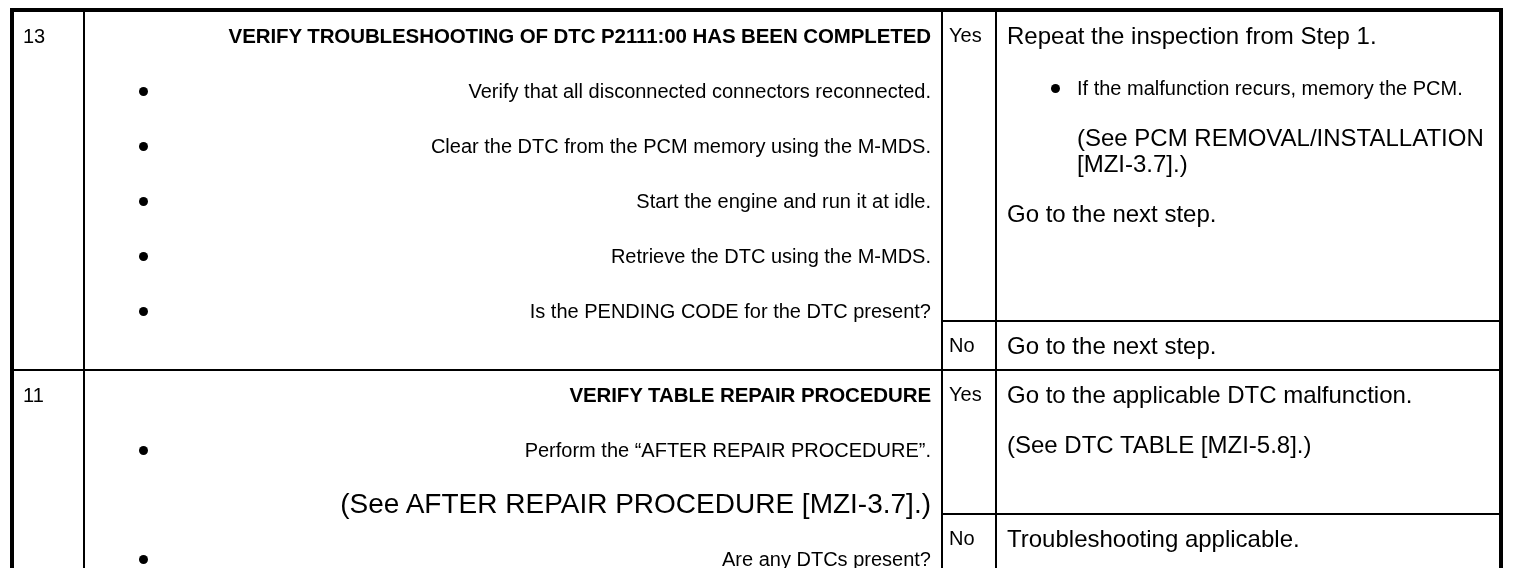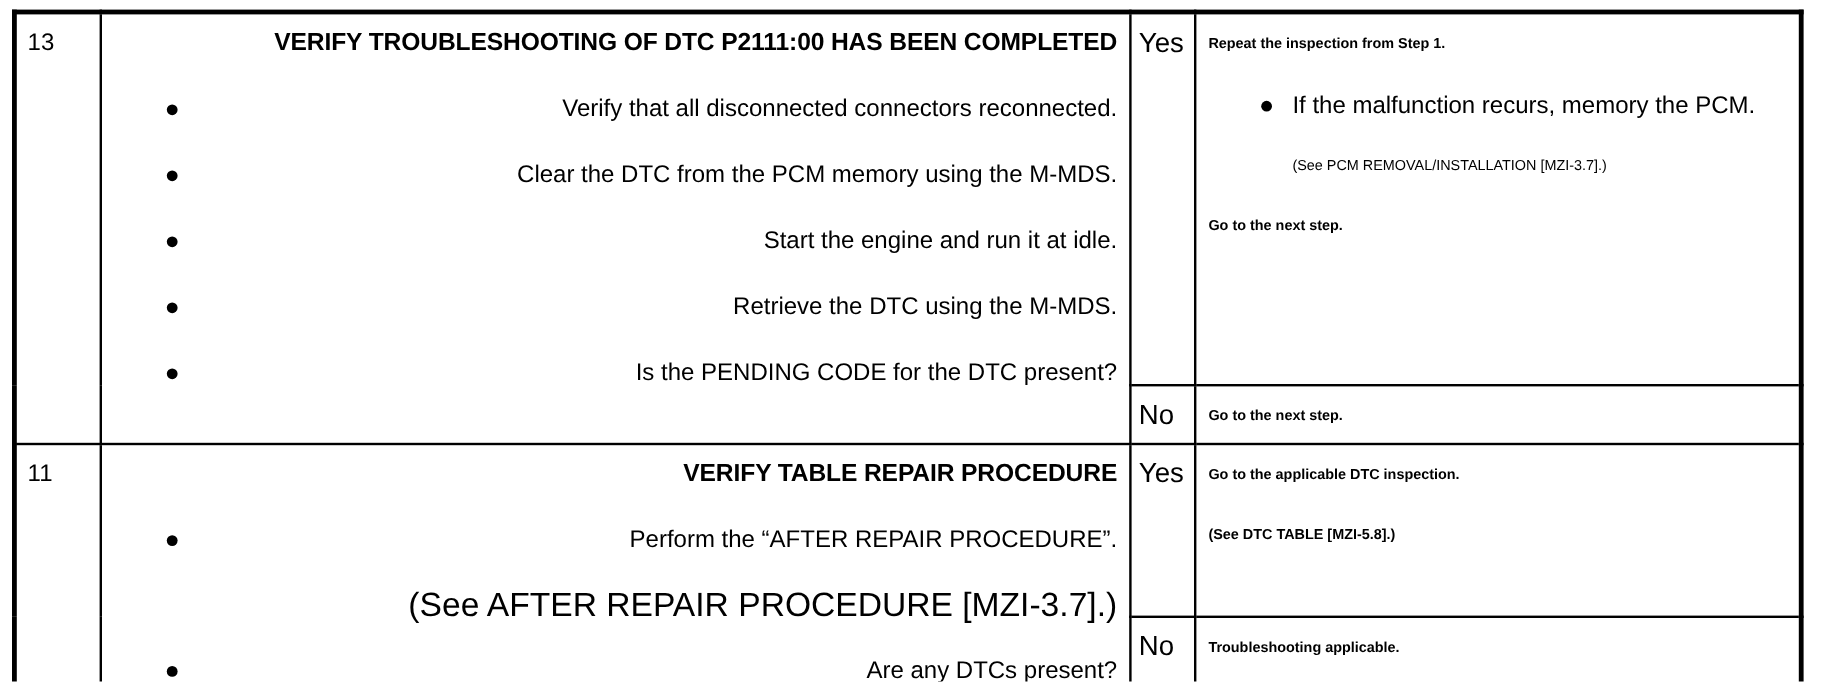--- a/index.html
+++ b/index.html
@@ -66,23 +66,22 @@
   }
 
   .heading {
     font-weight: bold;
     font-size: 20.5px;
     line-height: 26px;
     letter-spacing: -0.1px;
   }
 
   .plain {
-    font-size: 12px;
-    line-height: 26px;
-    font-weight: bold;
+    font-size: 24px;
+    line-height: 26px;
   }
 
   .bullets {
     list-style: none;
     margin: 0;
     padding: 0;
   }
   .bullets > li {
     position: relative;
     font-size: 20px;
@@ -113,28 +112,28 @@
     margin-left: 84px;
     margin-top: 28px;
   }
 
   
   .b-right > li { margin-top: 26px; }
   .b-right > li .dot { left: 44px; top: 9px; }
   .b-right > li .btxt { margin-left: 70px; }
 
   .note-right {
-    font-size: 12px;
+    font-size: 24px;
     line-height: 26px;
     margin-left: 70px;
     margin-top: 24px;
   }
 
   .yn {
-    font-size: 23px;
+    font-size: 20px;
     line-height: 24px;
     padding: 11px 0 0 6px;
   }
 </style>
 </head>
 <body>
 
 <div id="page">
 
   <table class="dtc-table">
@@ -232,21 +231,21 @@
             </ul>
           </div>
         </td>
 
         <td style="height:142px">
           <div class="yn">Yes</div>
         </td>
 
         <td>
           <div class="cell-pad-result">
-            <div class="plain">Go to the applicable DTC inspection.</div>
+            <div class="plain">Go to the applicable DTC malfunction.</div>
             <div class="plain" style="margin-top:24px">(See DTC TABLE [MZI-5.8].)</div>
           </div>
         </td>
       </tr>
 
       <tr>
         <td>
           <div class="yn">No</div>
         </td>
         <td>

